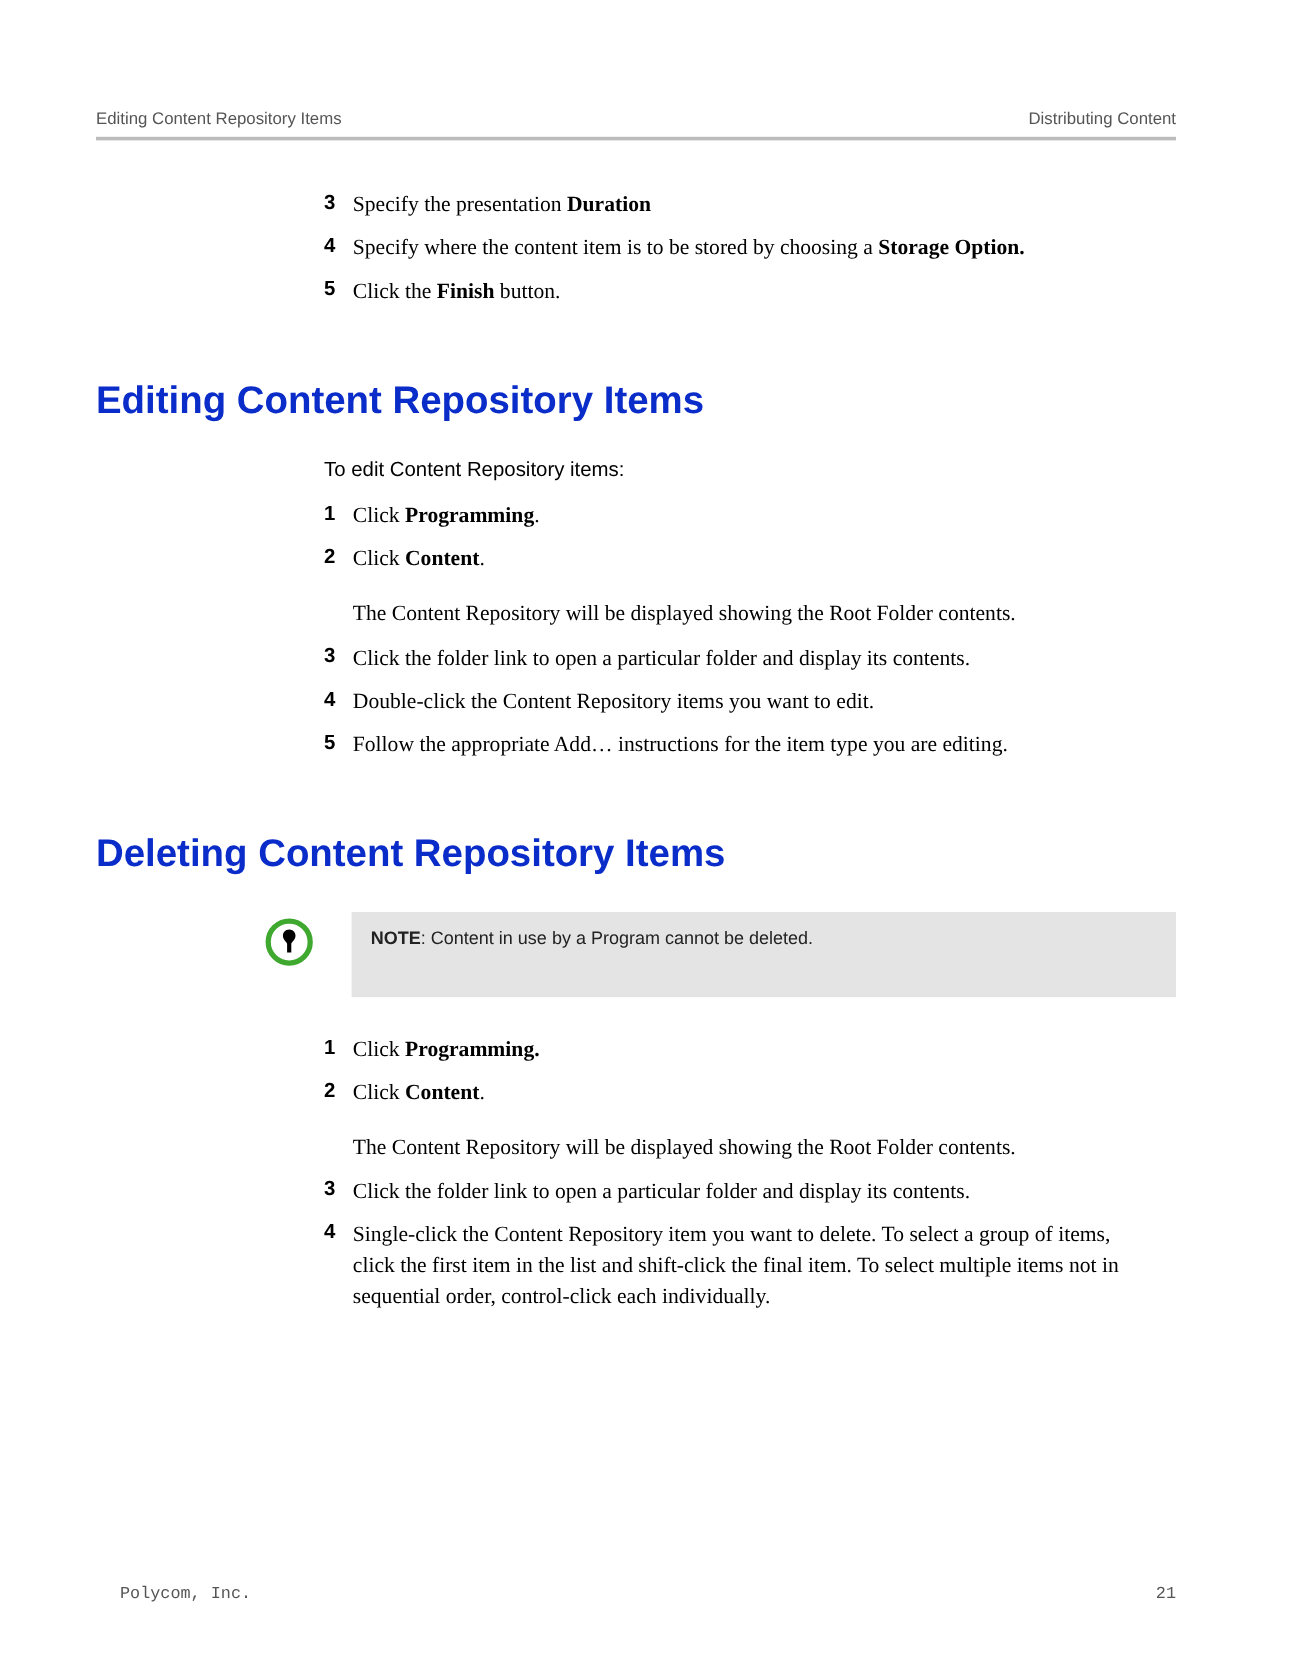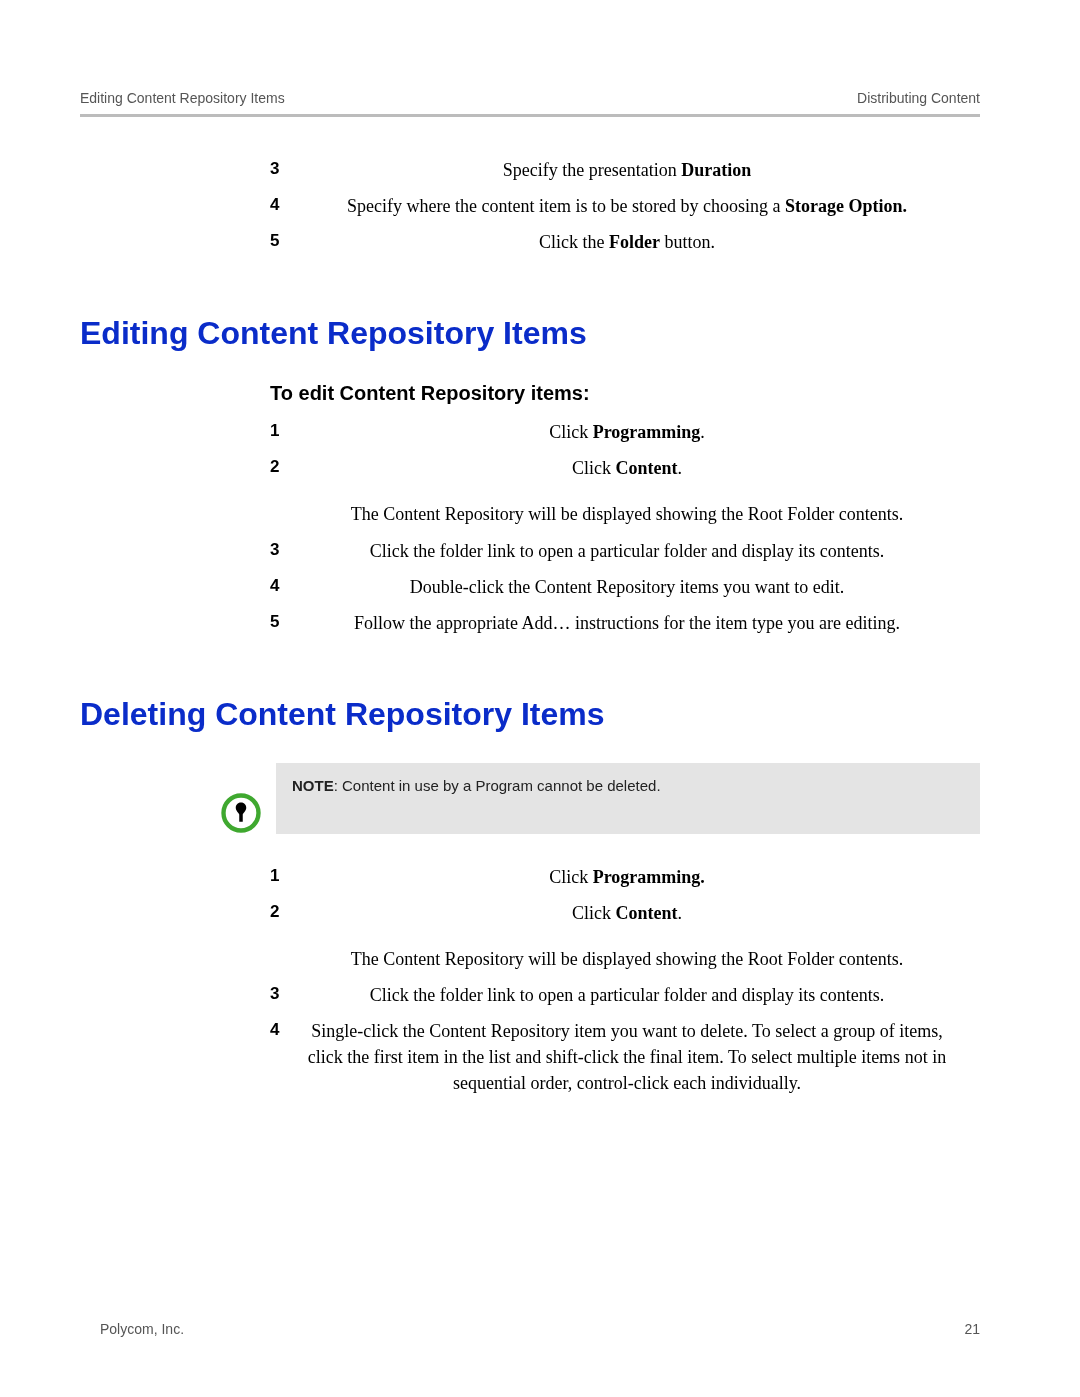--- a/index.html
+++ b/index.html
@@ -40,44 +40,43 @@
   }
   .step-num {
     width: 24px;
     flex-shrink: 0;
     font-family: Arial, Helvetica, sans-serif;
     font-weight: bold;
     font-size: 17px;
   }
   .step-text {
     flex: 1;
-    text-align: center;
   }
   .step-text .sub {
     margin-top: 20px;
   }
   h1.section {
     font-family: Arial, Helvetica, sans-serif;
     font-weight: bold;
     color: #0a2cc9;
     font-size: 32px;
     margin: 60px 0 30px 0;
   }
   .sub-heading {
     font-family: Arial, Helvetica, sans-serif;
-    font-weight: bold;
-    font-size: 20px;
+    font-weight: normal;
+    font-size: 17px;
     margin: 20px 0 14px 0;
   }
   b { font-weight: bold; }
   .note-row {
     display: flex;
-    align-items: flex-end;
+    align-items: flex-start;
     margin: 10px 0 30px 140px;
-    gap: 14px;
+    gap: 31px;
   }
   .note-icon {
     width: 42px;
     height: 42px;
     flex-shrink: 0;
     margin-top: 4px;
   }
   .note-icon svg { display: block; }
   .note-box {
     background: #e4e4e4;
@@ -87,21 +86,21 @@
     font-size: 15px;
     color: #222;
   }
   .footer-row {
     position: absolute;
     bottom: 60px;
     left: 100px;
     right: 100px;
     display: flex;
     justify-content: space-between;
-    font-family: Liberation Sans, sans-serif;
+    font-family: Liberation Mono, monospace;
     font-size: 14px;
     color: #555;
     text-align: right;
   }
 </style>
 </head>
 <body>
 
 <div class="page">
 
@@ -119,21 +118,21 @@
       </div>
       <div class="step">
         <div class="step-num">4</div>
         <div class="step-text">
           <div>Specify where the content item is to be stored by choosing a <b>Storage Option.</b></div>
         </div>
       </div>
       <div class="step">
         <div class="step-num">5</div>
         <div class="step-text">
-          <div>Click the <b>Folder</b> button.</div>
+          <div>Click the <b>Finish</b> button.</div>
         </div>
       </div>
     </div>
 
   <h1 class="section">Editing Content Repository Items</h1>
 
   <div class="content-block">
     <div class="sub-heading">To edit Content Repository items:</div>
     <div id="edit-steps">
         <div class="step">

